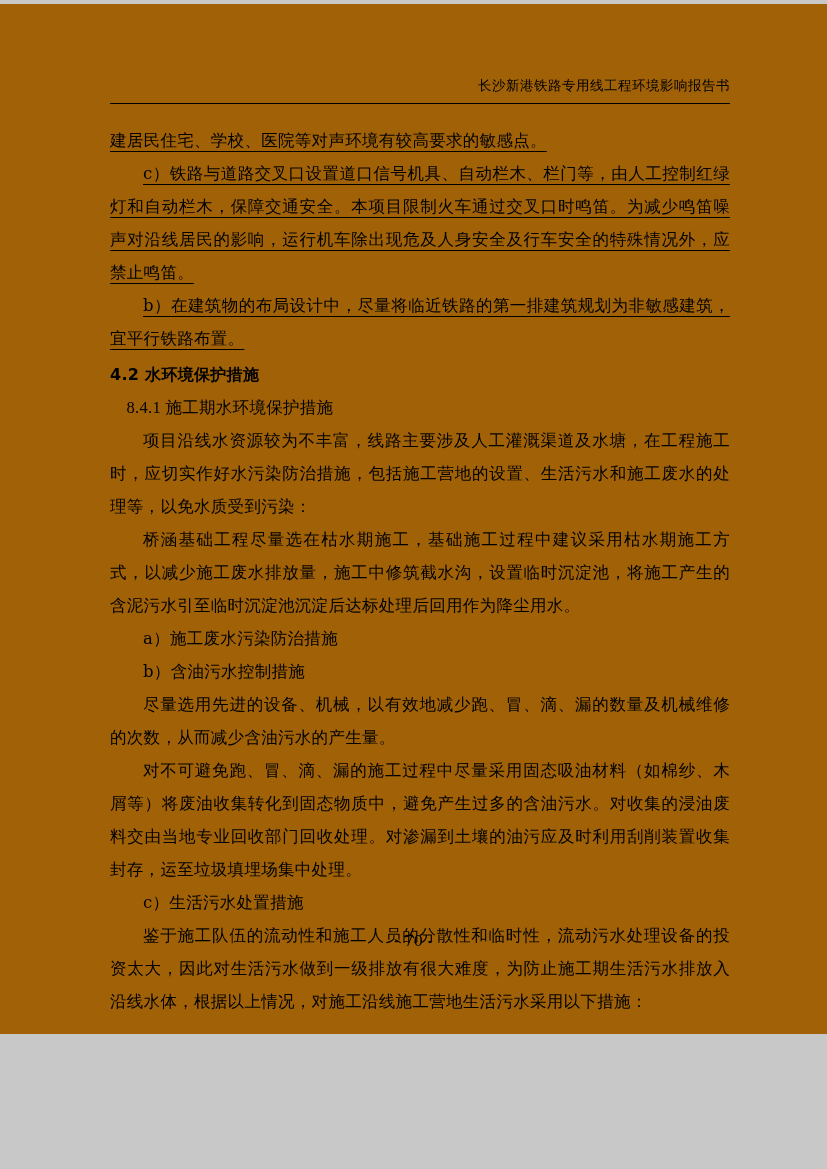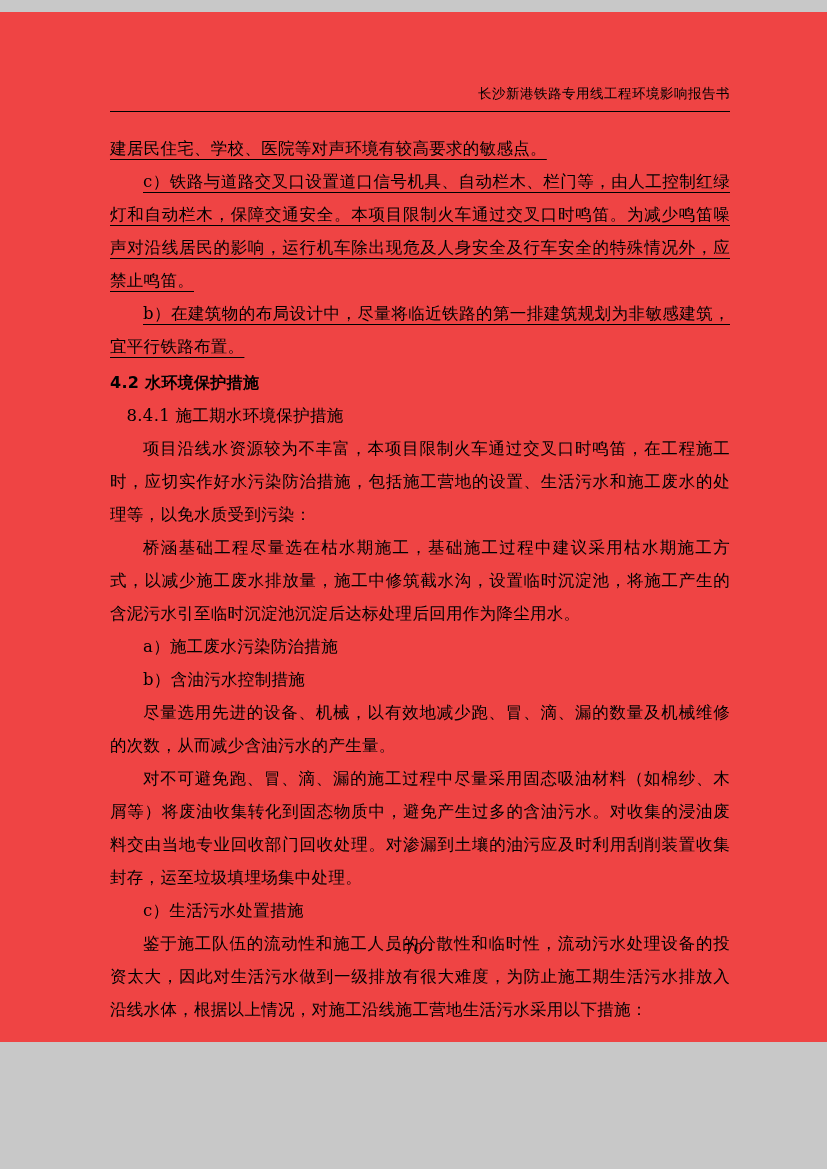--- a/index.html
+++ b/index.html
@@ -4,22 +4,22 @@
 <style>
   html, body {
     margin: 0;
     padding: 0;
     background: #c8c8c8;
   }
   .page {
     position: relative;
     width: 827px;
     height: 1030px;
-    background: #ef4444;
-    margin: 12px auto;
+    background: #a16207;
+    margin: 4px auto;
     box-sizing: border-box;
     font-family: "DejaVu Serif", "Liberation Serif", serif;
     color: #000000;
     overflow: hidden;
   }
   .content {
     position: absolute;
     left: 110px;
     top: 72px;
     width: 620px;
@@ -55,20 +55,21 @@
     font-family: "DejaVu Sans", "Liberation Sans", sans-serif;
     font-size: 16px;
     font-weight: bold;
     line-height: 2.0;
     margin-top: 4px;
   }
   .subheading {
     font-size: 16.5px;
     line-height: 2.0;
     text-indent: 1em;
+    font-family: Liberation Serif, serif;
   }
   .footer {
     position: absolute;
     left: 0;
     right: 0;
     bottom: 84px;
     text-align: center;
     font-size: 15px;
     font-family: "DejaVu Serif", "Liberation Serif", serif;
   }
@@ -88,21 +89,21 @@
       <p class="underline">建居民住宅、学校、医院等对声环境有较高要求的敏感点。</p>
 
       <p class="underline indent2">c）铁路与道路交叉口设置道口信号机具、自动栏木、栏门等，由人工控制红绿灯和自动栏木，保障交通安全。本项目限制火车通过交叉口时鸣笛。为减少鸣笛噪声对沿线居民的影响，运行机车除出现危及人身安全及行车安全的特殊情况外，应禁止鸣笛。</p>
 
       <p class="underline indent2">b）在建筑物的布局设计中，尽量将临近铁路的第一排建筑规划为非敏感建筑，宜平行铁路布置。</p>
 
       <p class="heading">4.2  水环境保护措施</p>
 
       <p class="subheading">8.4.1   施工期水环境保护措施</p>
 
-      <p class="indent2">项目沿线水资源较为不丰富，本项目限制火车通过交叉口时鸣笛，在工程施工时，应切实作好水污染防治措施，包括施工营地的设置、生活污水和施工废水的处理等，以免水质受到污染：</p>
+      <p class="indent2">项目沿线水资源较为不丰富，线路主要涉及人工灌溉渠道及水塘，在工程施工时，应切实作好水污染防治措施，包括施工营地的设置、生活污水和施工废水的处理等，以免水质受到污染：</p>
 
       <p class="indent2">桥涵基础工程尽量选在枯水期施工，基础施工过程中建议采用枯水期施工方式，以减少施工废水排放量，施工中修筑截水沟，设置临时沉淀池，将施工产生的含泥污水引至临时沉淀池沉淀后达标处理后回用作为降尘用水。</p>
 
       <p class="indent2">a）施工废水污染防治措施</p>
 
       <p class="indent2">b）含油污水控制措施</p>
 
       <p class="indent2">尽量选用先进的设备、机械，以有效地减少跑、冒、滴、漏的数量及机械维修的次数，从而减少含油污水的产生量。</p>
 
       <p class="indent2">对不可避免跑、冒、滴、漏的施工过程中尽量采用固态吸油材料（如棉纱、木屑等）将废油收集转化到固态物质中，避免产生过多的含油污水。对收集的浸油废料交由当地专业回收部门回收处理。对渗漏到土壤的油污应及时利用刮削装置收集封存，运至垃圾填埋场集中处理。</p>

